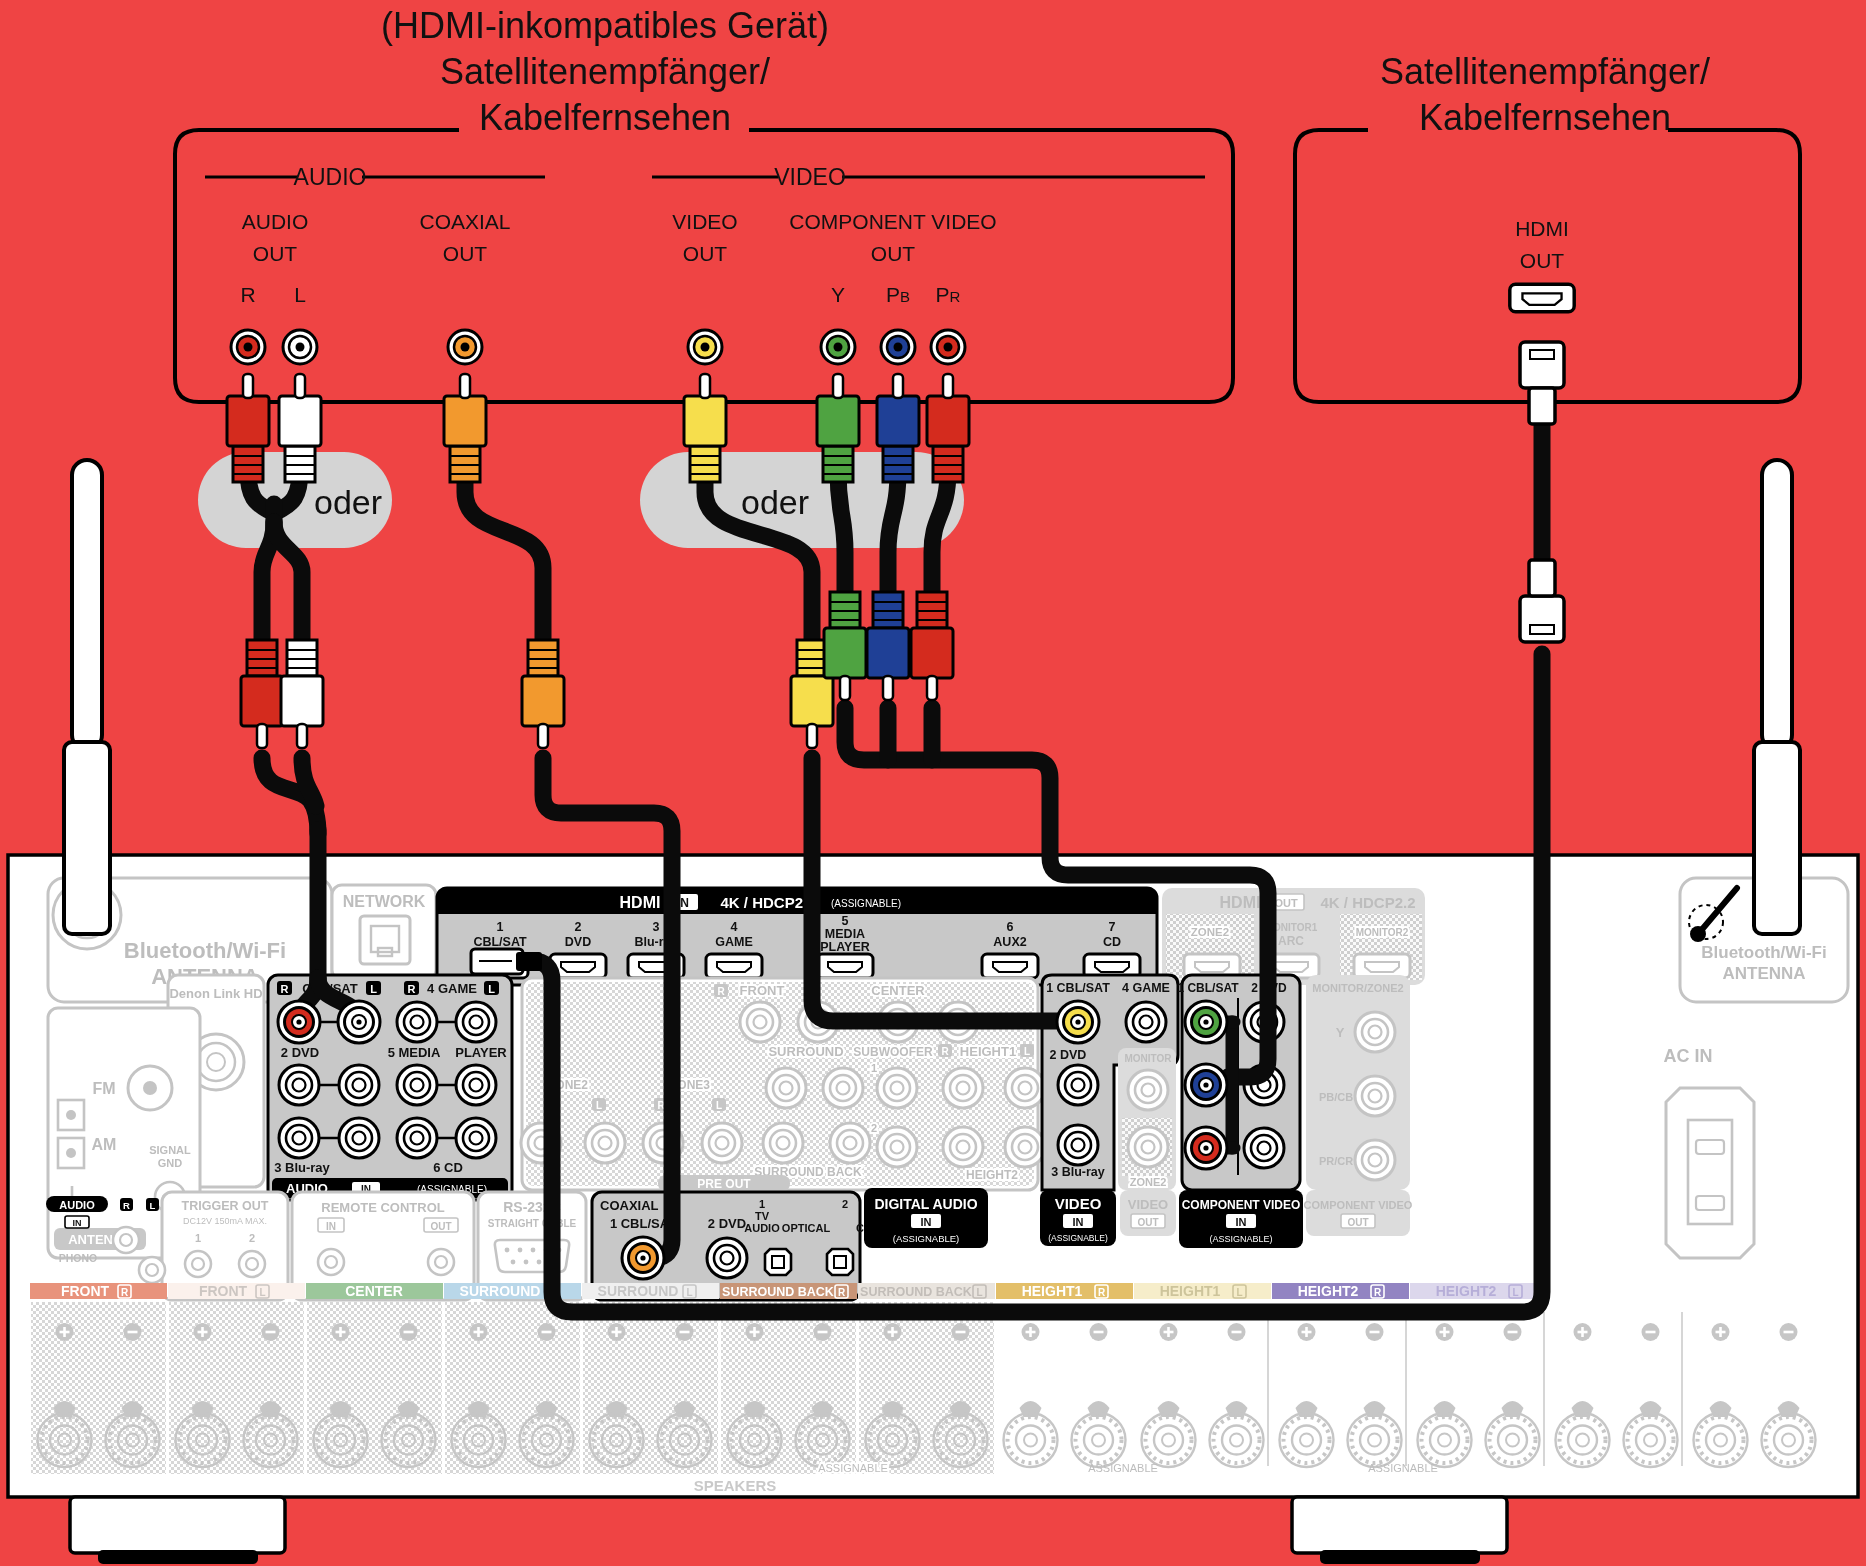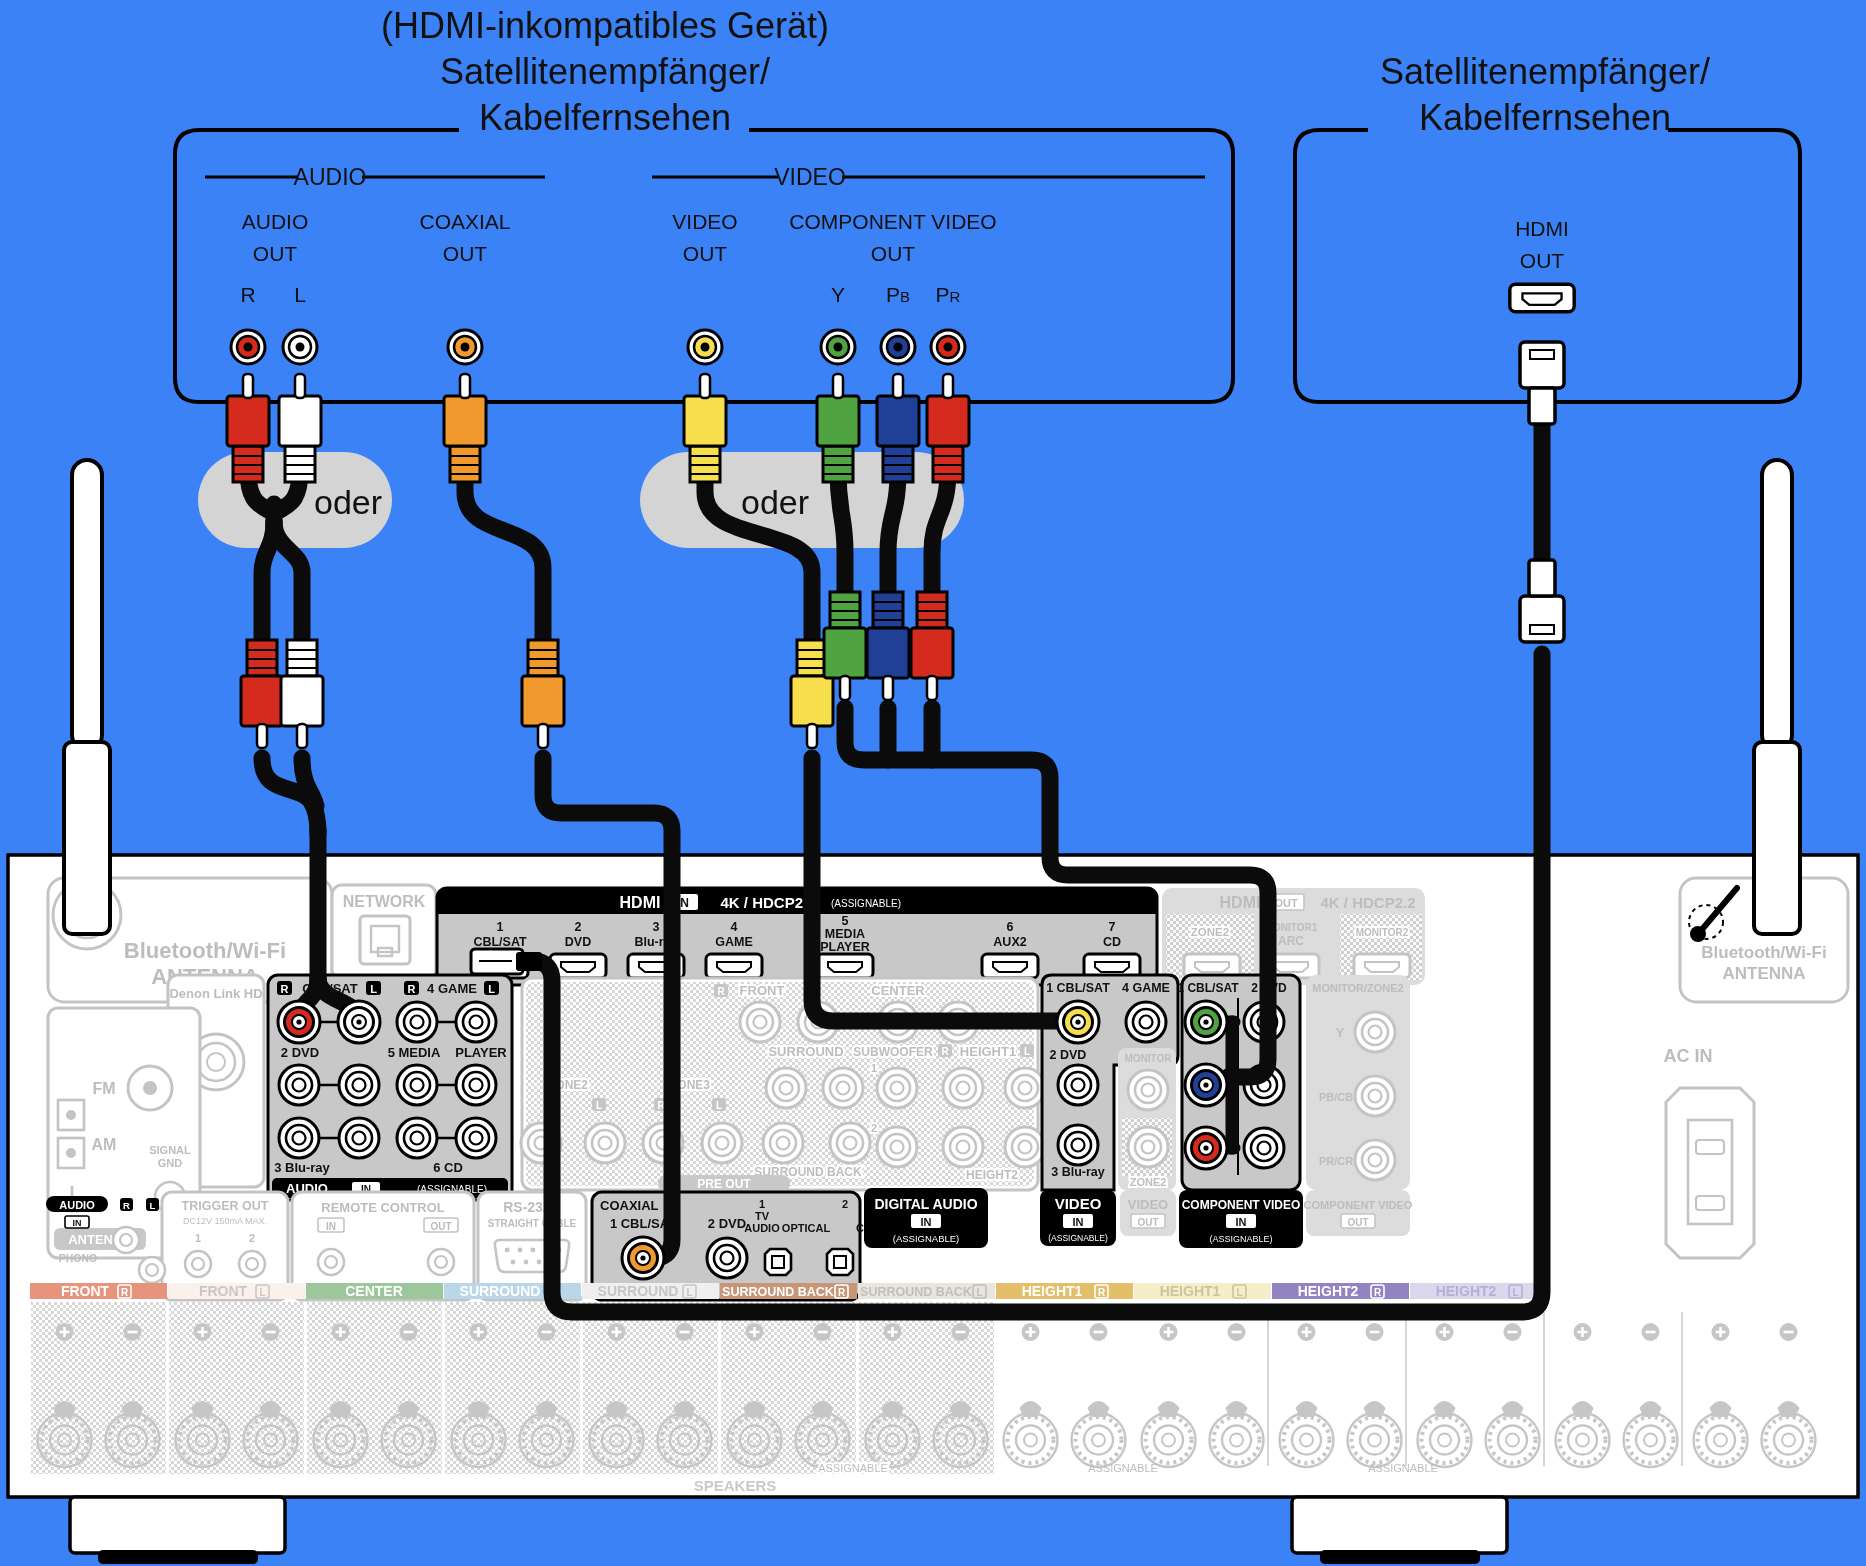--- a/index.html
+++ b/index.html
@@ -1,16 +1,16 @@
 <!DOCTYPE html>
 <html><head>
 <meta charset="utf-8">
 <style>
   html,body{margin:0;padding:0;background:#fff}
-  .stage{position:relative;width:1866px;height:1566px;background:#3b82f6}
+  .stage{position:relative;width:1866px;height:1566px;background:#ef4444}
   svg{display:block}
   text{font-family:"Liberation Sans","DejaVu Sans",sans-serif}
   .b{font-weight:bold}
   .m{text-anchor:middle}
   .w{fill:#fff}
   .k{fill:#111}
   .dim{fill:#BDBDBD}
   .ko{paint-order:stroke;stroke:#fff;stroke-width:4px}
   .cable{fill:none;stroke:#0B0B0B;stroke-width:17;stroke-linecap:round;stroke-linejoin:round}
   .cable2{fill:none;stroke:#0B0B0B;stroke-width:13;stroke-linecap:round;stroke-linejoin:round}

